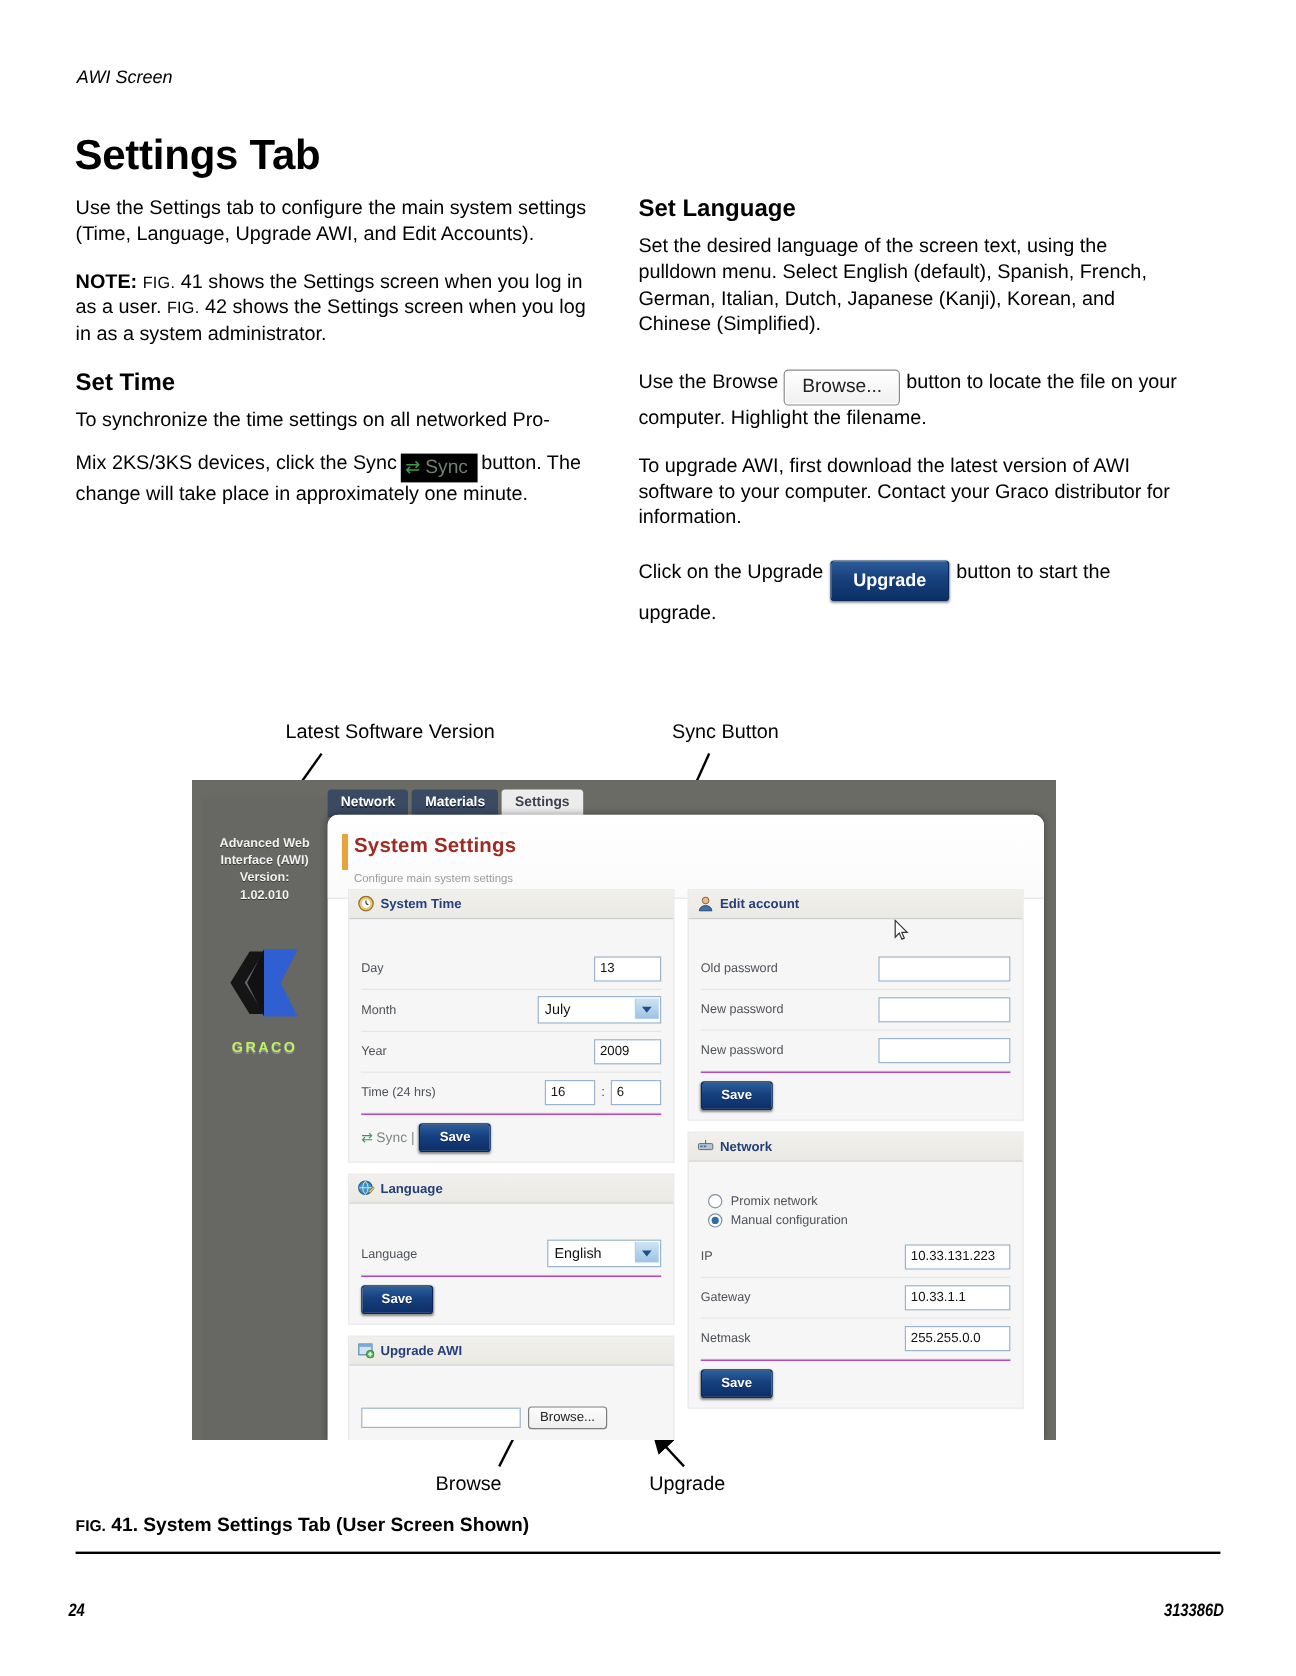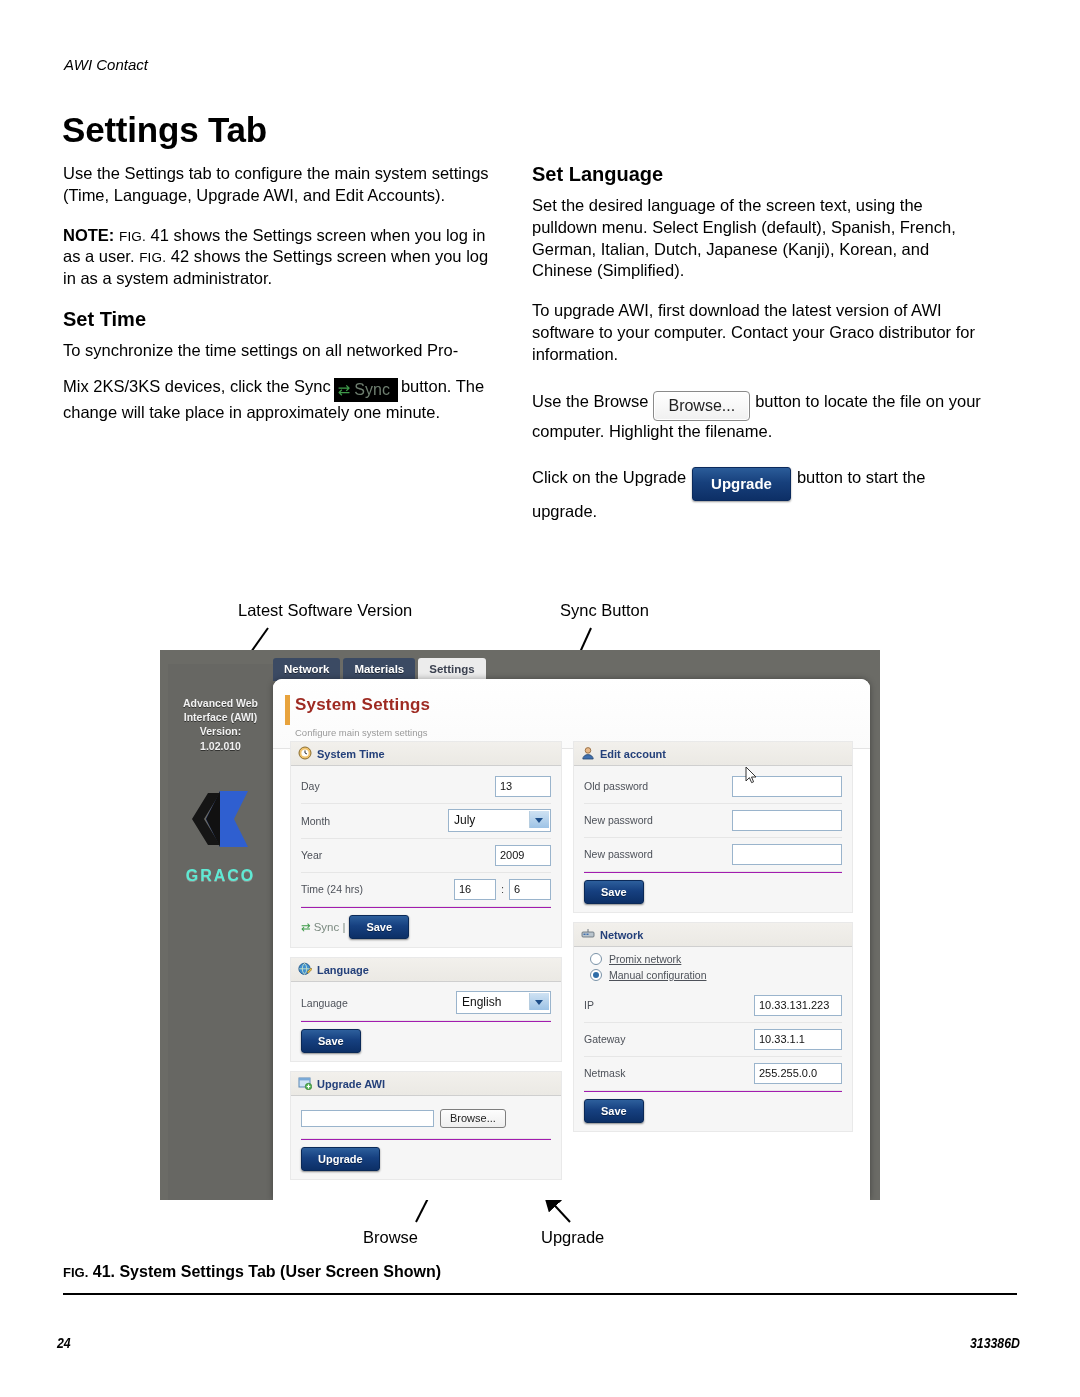--- a/index.html
+++ b/index.html
@@ -156,23 +156,23 @@
     box-sizing: border-box;
     text-shadow: 0 1px 0 rgba(0,0,0,.5);
   }
   .graco-logo { margin-top: 36px; }
   .graco-mark {
     width: 62px; height: 60px;
     margin: 0 auto 2px;
     position: relative;
   }
   .graco-word {
-    font-size: 16px;
+    font-size: 12px;
     letter-spacing: 2px;
-    color: #5eead4;
+    color: #bef264;
     text-shadow: 0 1px 0 rgba(255,255,255,.25);
     margin-top: 16px;
   }
 
   .tabbar {
     position: absolute;
     left: 113px; top: 8px;
     height: 24px;
   }
   .tab {
@@ -246,21 +246,21 @@
     font-weight: bold;
     color: #24407a;
     padding: 6px 8px 5px 26px;
     border-bottom: 1px solid #cfcfcf;
     background: linear-gradient(#f2f0ec, #ebe9e4);
   }
   .panel-head .pico {
     position: absolute; left: 7px; top: 4px;
     width: 14px; height: 14px;
   }
-  .panel-body { padding: 4px 10px 0 10px; }
+  .panel-body { padding: 25px 10px 0 10px; }
 
   .row {
     display: flex;
     align-items: center;
     justify-content: space-between;
     border-bottom: 1px solid #e6e6e6;
     padding: 5px 0 6px 0;
     min-height: 22px;
   }
   .row:last-of-type { border-bottom: none; }
@@ -340,21 +340,20 @@
     font-size: 11px;
     padding: 5px 16px;
     box-shadow: 0 1px 2px rgba(0,0,0,.45);
     text-shadow: 0 1px 0 rgba(0,0,0,.4);
   }
 
   .radio-row {
     display: flex; align-items: center;
     font-size: 10.5px; color: #4d5159;
     padding: 2px 0 2px 6px;
-    text-decoration: underline;
   }
   .rdo {
     width: 10px; height: 10px;
     border: 1px solid #7b93a8;
     border-radius: 50%;
     background: #fff;
     margin-right: 7px;
     position: relative;
     flex: none;
   }
@@ -422,42 +421,42 @@
     font-size: 15px;
     font-style: italic;
     font-weight: bold;
     transform: scaleX(.82);
     transform-origin: right center;
   }
 </style>
 </head>
 <body>
 
-<div class="running-head">AWI Contact</div>
+<div class="running-head">AWI Screen</div>
 <div class="page-title">Settings Tab</div>
 
 <div class="col-left">
   <p class="body">Use the Settings tab to configure the main system settings (Time, Language, Upgrade AWI, and Edit Accounts).</p>
 
   <p class="body"><span class="note-label">NOTE:</span> <span class="smallcaps">FIG.</span><span> 41 shows the Settings screen when you log in as a user. </span><span class="smallcaps">FIG.</span><span> 42 shows the Settings screen when you log in as a system administrator.</span></p>
 
   <div class="sec-head spaced">Set Time</div>
 
   <p class="body tight">To synchronize the time settings on all networked Pro-</p>
 
   <p class="body" style="margin-top:14px"><span>Mix 2KS/3KS devices, click the Sync</span><span class="inline-sync"><span class="sy">⇄</span><span>Sync</span></span><span>button. The change will take place in approximately one minute.</span></p>
 </div>
 
 <div class="col-right">
   <div class="sec-head">Set Language</div>
   <p class="body">Set the desired language of the screen text, using the pulldown menu. Select English (default), Spanish, French, German, Italian, Dutch, Japanese (Kanji), Korean, and Chinese (Simplified).</p>
 
+  <p class="body" style="margin-top:26px"><span>Use the Browse</span><span class="inline-browse">Browse...</span><span>button to locate the file on your computer. Highlight the filename.</span></p>
+
   <p class="body">To upgrade AWI, first download the latest version of AWI software to your computer. Contact your Graco distributor for information.</p>
-
-  <p class="body" style="margin-top:26px"><span>Use the Browse</span><span class="inline-browse">Browse...</span><span>button to locate the file on your computer. Highlight the filename.</span></p>
 
   <p class="body" style="margin-top:24px"><span>Click on the Upgrade</span><span class="inline-upgrade">Upgrade</span><span>button to start the upgrade.</span></p>
 </div>
 
 <div class="callout" id="callout-latest">Latest Software Version</div>
 <div class="callout" id="callout-sync">Sync Button</div>
 <div class="callout" id="callout-browse">Browse</div>
 <div class="callout" id="callout-upgrade">Upgrade</div>
 
 <svg class="leaders" viewBox="0 0 1080 1397">

